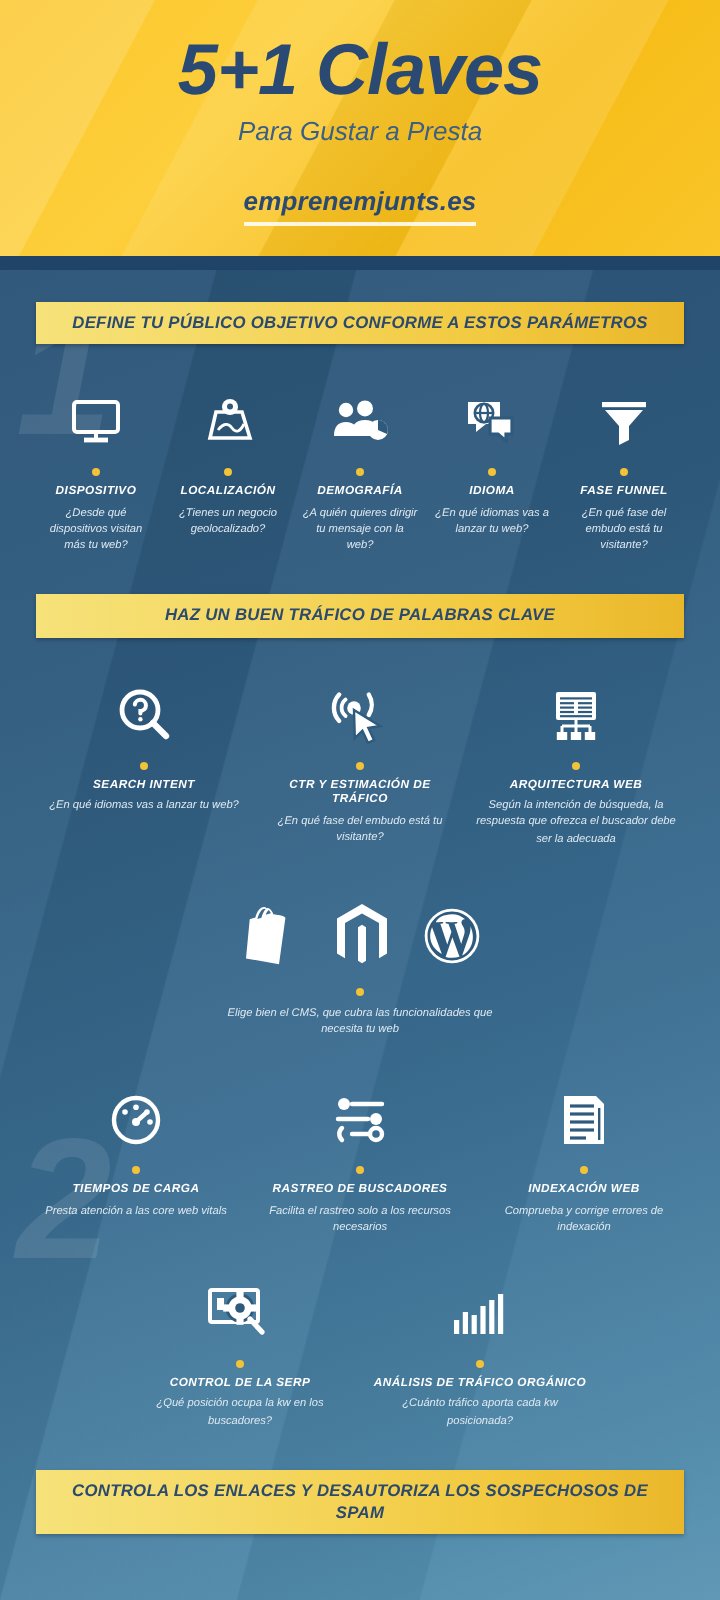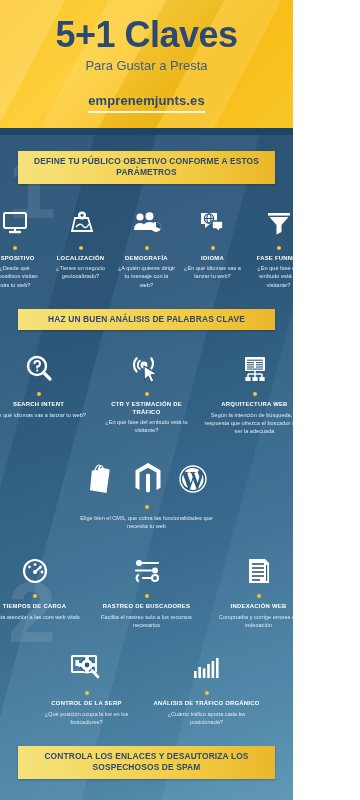--- a/index.html
+++ b/index.html
@@ -3,23 +3,24 @@
 <meta charset="utf-8">
 <style>
   * { box-sizing: border-box; margin: 0; padding: 0; }
   html, body {
     width: 360px; height: 800px;
     font-family: "Liberation Sans", sans-serif;
     overflow: hidden;
   }
   .page {
     position: relative;
-    width: 293px; height: 800px;
+    width: 360px; height: 800px;
     background: #fdba74;
     overflow: hidden;
+    font-style: italic;
   }
 
   
   .header {
     position: relative;
     height: 128px;
     background: linear-gradient(135deg,#fcc62a 0%,#fdcf3c 35%,#f7bd18 65%,#f9c529 100%);
     overflow: hidden;
   }
   .header::before {
@@ -198,21 +199,21 @@
             </svg>
           </div>
           <div class="dot"></div>
           <div class="ttl">FASE FUNNEL</div>
           <div class="desc">¿En qué fase del embudo está tu visitante?</div>
         </div>
       </div>
     </div>
 
     <div class="section s2">
-      <div class="band">HAZ UN BUEN ANÁLISIS DE PALABRAS CLAVE</div>
+      <div class="band">HAZ UN BUEN TRÁFICO DE PALABRAS CLAVE</div>
       <div class="bignum" style="top:268px;">2</div>
       <div class="cols">
         <div class="col">
           <div class="icon-box">
             <svg width="30" height="30" viewBox="0 0 30 30" fill="none" stroke="#fff" stroke-width="2.4">
               <circle cx="13" cy="12" r="9"></circle>
               <line x1="19.5" y1="18.5" x2="26" y2="25" stroke-width="3.2" stroke-linecap="round"></line>
               <path d="M10.4 9.3 a2.8 2.8 0 1 1 2.8 3.2 v1.2" stroke-width="2" stroke-linecap="round"></path>
               <circle cx="13.2" cy="16.6" r="1.1" fill="#fff" stroke="none"></circle>
             </svg>

